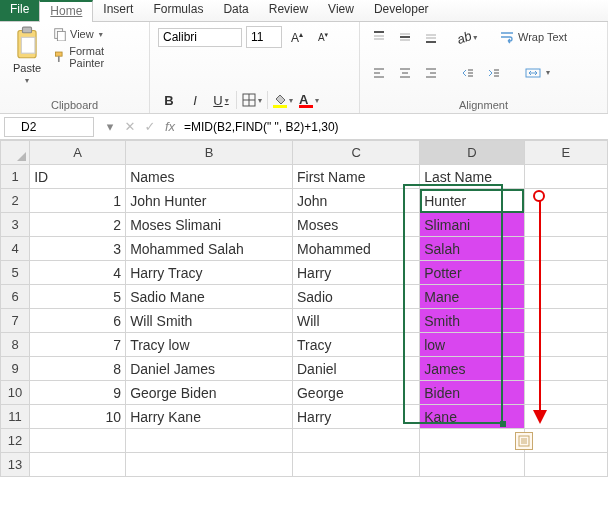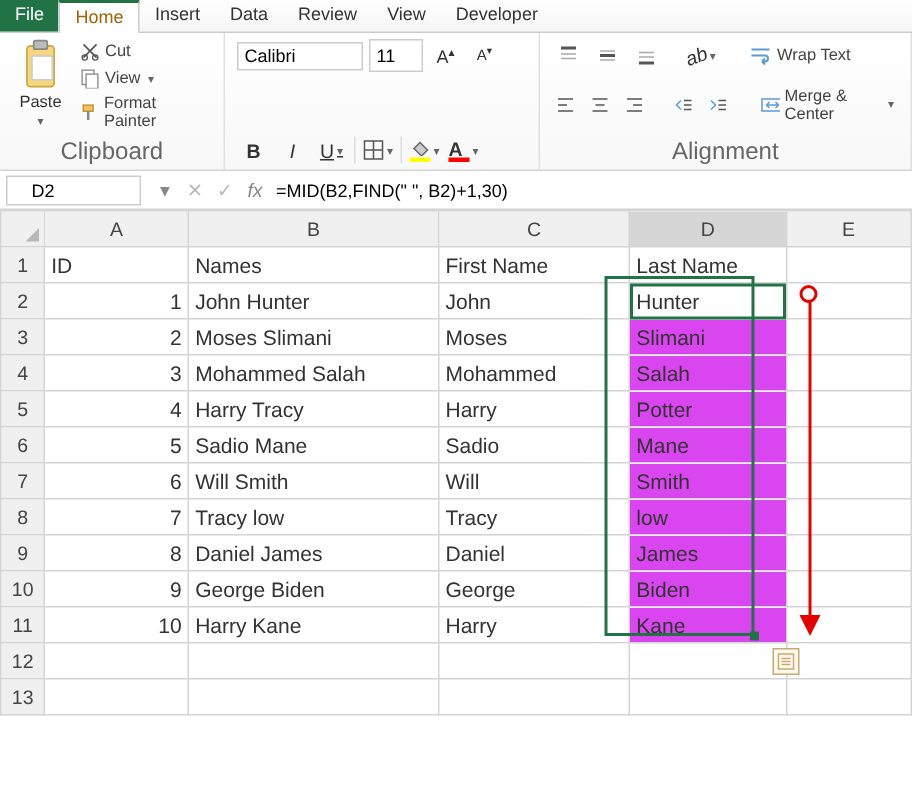--- a/index.html
+++ b/index.html
@@ -2,26 +2,26 @@
 <html><head>
 <meta charset="utf-8">
 <style>
   * { box-sizing: border-box; margin: 0; padding: 0; font-family: "Segoe UI", Arial, sans-serif; }
   body { width: 608px; height: 528px; background: #fff; font-size: 13px; color: #333; overflow: hidden; position: relative; }
 
   
   .tabs { display: flex; background: linear-gradient(#fff,#f5f5f5); height: 22px; border-bottom: 1px solid #ccc; }
   .tab { padding: 2px 10px; font-size: 12px; color: #333; cursor: pointer; }
   .tab.file { background: #217346; color: #fff; }
-  .tab.home-active { background: #fff; color: #a16207; border-top: 2px solid #217346; border-left:1px solid #ccc; border-right:1px solid #ccc; margin-bottom:-1px; }
+  .tab.home-active { background: #fff; color: #737373; border-top: 2px solid #217346; border-left:1px solid #ccc; border-right:1px solid #ccc; margin-bottom:-1px;text-decoration:underline; }
 
   
   .ribbon { display: flex; height: 92px; border-bottom: 1px solid #d4d4d4; background: linear-gradient(#fff,#f8f8f8); }
   .group { border-right: 1px solid #e0e0e0; padding: 4px 8px 2px 8px; display: flex; flex-direction: column; justify-content: space-between; }
-  .group-title { text-align: center; font-size: 16px; color: #666; padding: 2px 0 0 0; }
+  .group-title { text-align: center; font-size: 11px; color: #666; padding: 2px 0 0 0; }
   .row { display: flex; align-items: center; gap: 4px; }
   .btn-s { padding: 1px 3px; font-size: 11px; color: #444; display: flex; align-items: center; gap: 3px; cursor:pointer; }
   .paste-big { display:flex; flex-direction:column; align-items:center; width:40px; font-size:11px; gap:2px; cursor:pointer;}
   .clipboard-icon { width:28px; height:34px; }
   .font-select { font-size:12px; height:19px; border:1px solid #ccc; background:#fff; padding:0 4px; width:84px;}
   .size-select { font-size:12px; height:22px; border:1px solid #ccc; background:#fff; padding:0 4px; width:36px;}
   .btn-box { width:22px; height:22px; display:inline-flex; align-items:center; justify-content:center; border:1px solid transparent; cursor:pointer; font-size:13px;}
   .color-strip { width:14px; height:3px; display:block; margin-top:-2px;}
   .drop-arrow::after{content:"▾"; font-size:8px; color:#666; margin-left:2px;}
 
@@ -53,48 +53,41 @@
   .select-all-tri { width:28px; background:#f0f0f0; position:relative;}
   .select-all-tri::after{content:""; position:absolute; right:3px; bottom:3px; width:0;height:0;border-left:9px solid transparent; border-bottom:9px solid #b8b8b8;}
 </style>
 </head>
 <body>
 
 <div class="tabs">
   <div class="tab file">File</div>
   <div class="tab home-active">Home</div>
   <div class="tab">Insert</div>
+  <div class="tab">Formulas</div>
   <div class="tab">Data</div>
   <div class="tab">Review</div>
   <div class="tab">View</div>
   <div class="tab">Developer</div>
 </div>
 
 <div class="ribbon">
 
   <div class="group" style="width:150px;">
     <div class="row" style="align-items:flex-start;">
       <div class="paste-big">
         <svg class="clipboard-icon" viewBox="0 0 24 30">
             <rect x="4" y="4" width="16" height="24" rx="2" fill="#f7d77a" stroke="#c9a743"></rect>
             <rect x="8" y="1" width="8" height="5" rx="1" fill="#bbb" stroke="#888"></rect>
             <rect x="7" y="10" width="12" height="14" fill="#fff" stroke="#ccc"></rect>
           </svg>
         <span>Paste</span>
         <span style="font-size:8px;color:#666;">▾</span>
       </div>
       <div style="display:flex;flex-direction:column;gap:2px;">
-        <div class="btn-s">
-          <svg width="14" height="14" viewBox="0 0 16 16">
-              <path d="M3 3l10 10M13 3L3 13" stroke="#555" stroke-width="1.3"></path>
-              <circle cx="4" cy="13" r="2" fill="none" stroke="#555"></circle>
-              <circle cx="12" cy="13" r="2" fill="none" stroke="#555"></circle>
-            </svg>
-          <span>Cut</span>
-        </div>
         <div class="btn-s drop-arrow">
           <svg width="14" height="14" viewBox="0 0 16 16">
               <rect x="2" y="2" width="9" height="11" fill="#fff" stroke="#888"></rect>
               <rect x="5" y="5" width="9" height="11" fill="#fff" stroke="#888"></rect>
             </svg>
           <span>View</span>
         </div>
         <div class="btn-s">
           <svg width="14" height="14" viewBox="0 0 16 16">
               <rect x="3" y="2" width="8" height="5" fill="#f4c15d" stroke="#b38a2a"></rect>
@@ -215,21 +208,20 @@
             <line x1="8" y1="7" x2="13" y2="7" stroke="#555"></line>
             <line x1="8" y1="10" x2="13" y2="10" stroke="#555"></line>
           </svg>
         </span>
       <span style="width:10px;"></span>
       <div class="btn-s drop-arrow">
         <svg width="16" height="14">
             <rect x="1" y="3" width="14" height="8" fill="none" stroke="#5b9bd5"></rect>
             <path d="M4 7h8M6 5l-2 2 2 2M10 5l2 2-2 2" fill="none" stroke="#5b9bd5"></path>
           </svg>
-        <span>Merge &amp; Center</span>
       </div>
     </div>
     <div class="group-title">Alignment</div>
   </div>
 </div>
 
 <div class="fbar">
   <input class="namebox" value="D2" style="">
   <span class="f-btn">▾</span>
   <span class="f-btn" style="color:#bbb;">✕</span>

